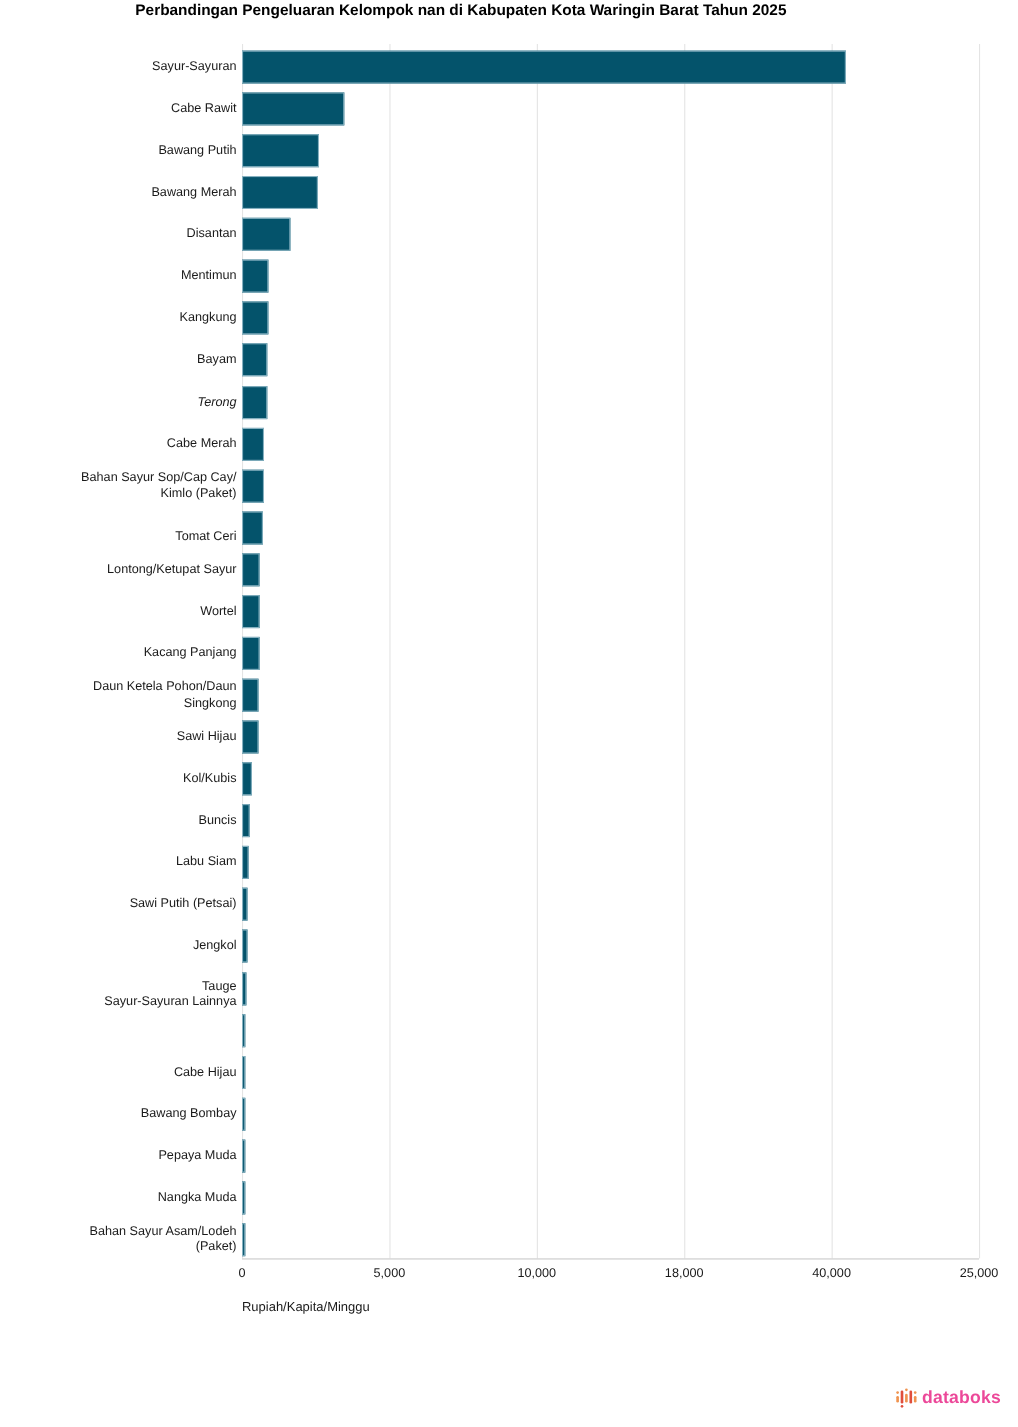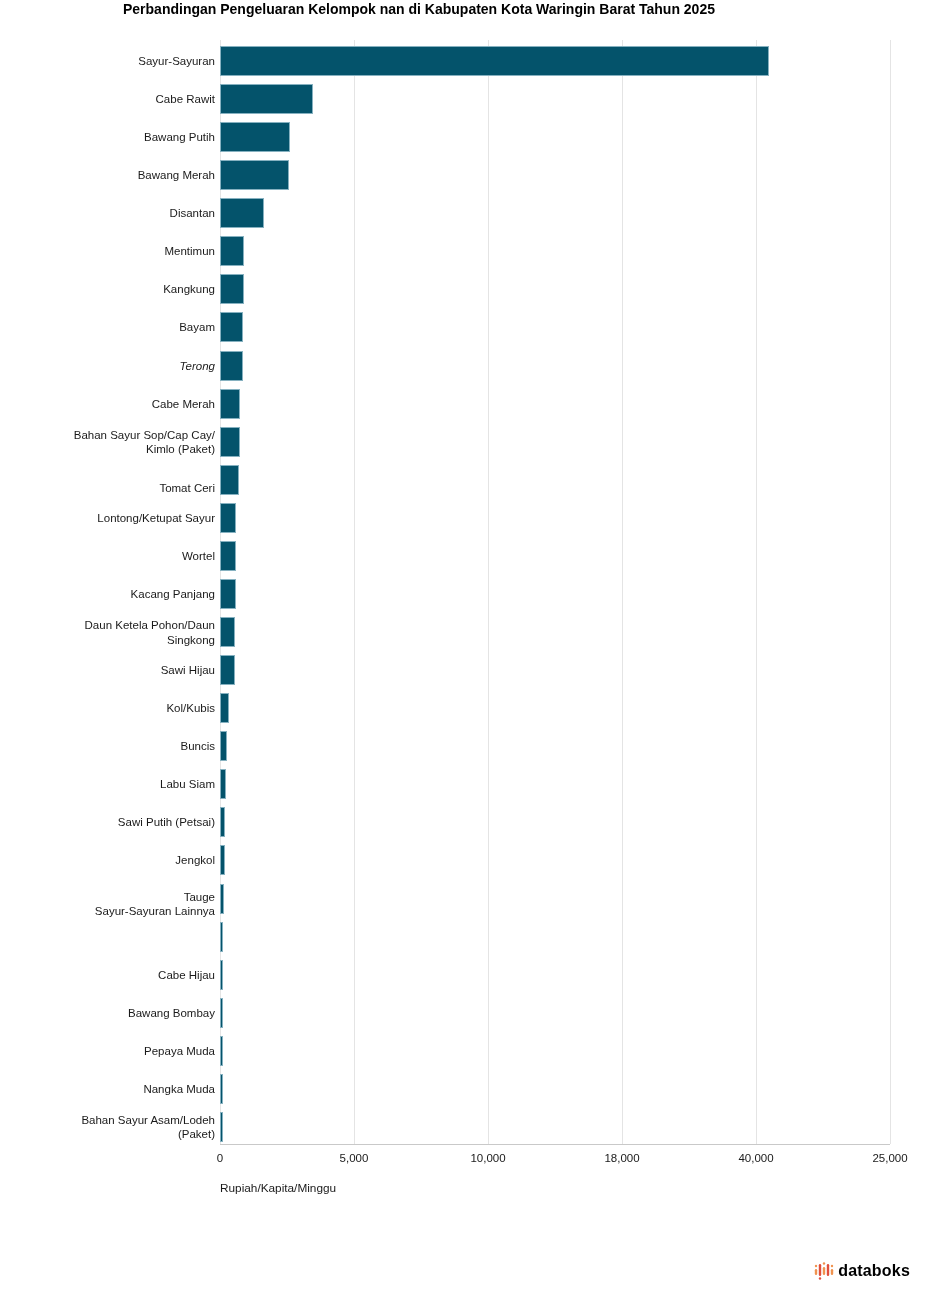--- a/index.html
+++ b/index.html
@@ -135,21 +135,21 @@
     <circle cx="3" cy="6" r="1.2" fill="#f0934f"></circle>
     <rect x="1.8" y="9" width="2.4" height="6" rx="1.2" fill="#f0934f"></rect>
     <rect x="5.8" y="4" width="2.4" height="12" rx="1.2" fill="#e04e3c"></rect>
     <circle cx="7" cy="18.5" r="1.2" fill="#e04e3c"></circle>
     <rect x="9.8" y="7" width="2.4" height="8" rx="1.2" fill="#f0934f"></rect>
     <circle cx="11" cy="3.5" r="1.2" fill="#f0934f"></circle>
     <rect x="13.8" y="4" width="2.4" height="12" rx="1.2" fill="#e04e3c"></rect>
     <rect x="17.8" y="9" width="2.4" height="6" rx="1.2" fill="#f0934f"></rect>
     <circle cx="19" cy="6" r="1.2" fill="#f0934f"></circle>
   </svg>
-  <span class="logo-text" style="color: #000000;">databoks</span>
+  <span class="logo-text" style="color: #ec4899;">databoks</span>
 </a>
 
 <div class="cat-label" style="top: 61px;">Sayur-Sayuran</div>
 <div class="cat-label" style="top: 99.069px;">Cabe Rawit</div>
 <div class="cat-label" style="top: 137.138px;">Bawang Putih</div>
 <div class="cat-label" style="top: 175.207px;">Bawang Merah</div>
 <div class="cat-label" style="top: 213.276px;">Disantan</div>
 <div class="cat-label" style="top: 251.345px;">Mentimun</div>
 <div class="cat-label" style="top: 289.414px;">Kangkung</div>
 <div class="cat-label" style="top: 327.483px;">Bayam</div>

